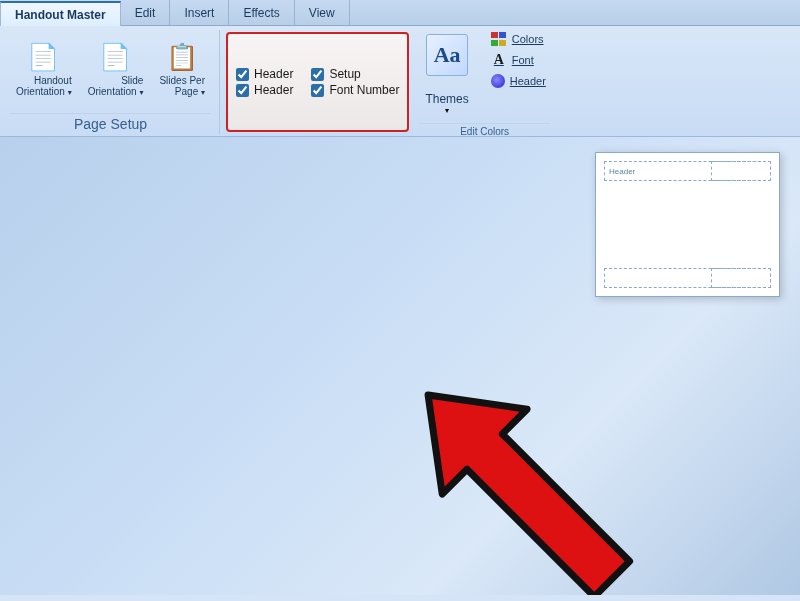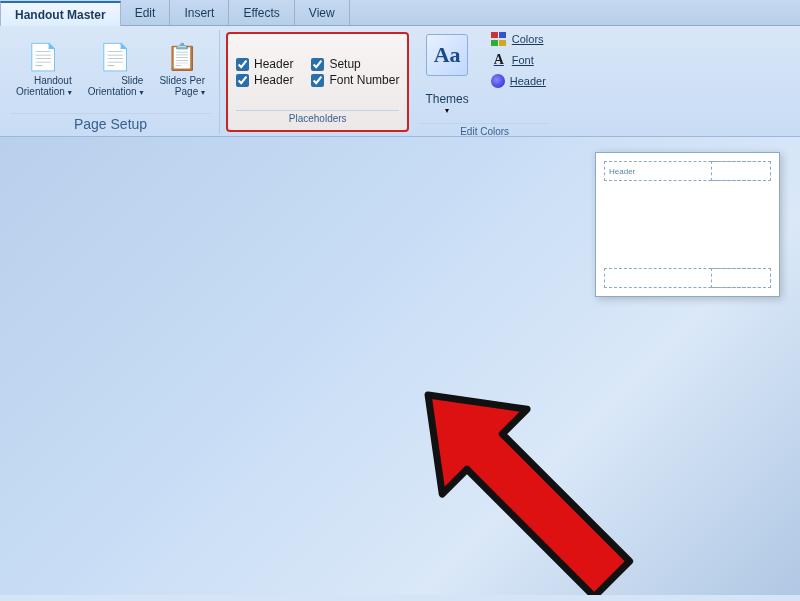--- a/index.html
+++ b/index.html
@@ -117,21 +117,20 @@
           <div class="placeholder-item">
             <input type="checkbox" checked="" style="">
             <span>Header</span>
           </div>
           <div class="placeholder-item">
             <input type="checkbox" checked="" style="">
             <span>Font Number</span>
           </div>
         </div>
       </div>
-      <div class="placeholders-label">Placeholders</div>
     </div>
 
     <div class="edit-theme-group">
       <div class="edit-theme-content">
         <div class="themes-btn">
           <div class="themes-icon">
             <span>Aa</span>
           </div>
           <div class="themes-label">Themes</div>
           <span class="small-arrow">▾</span>

